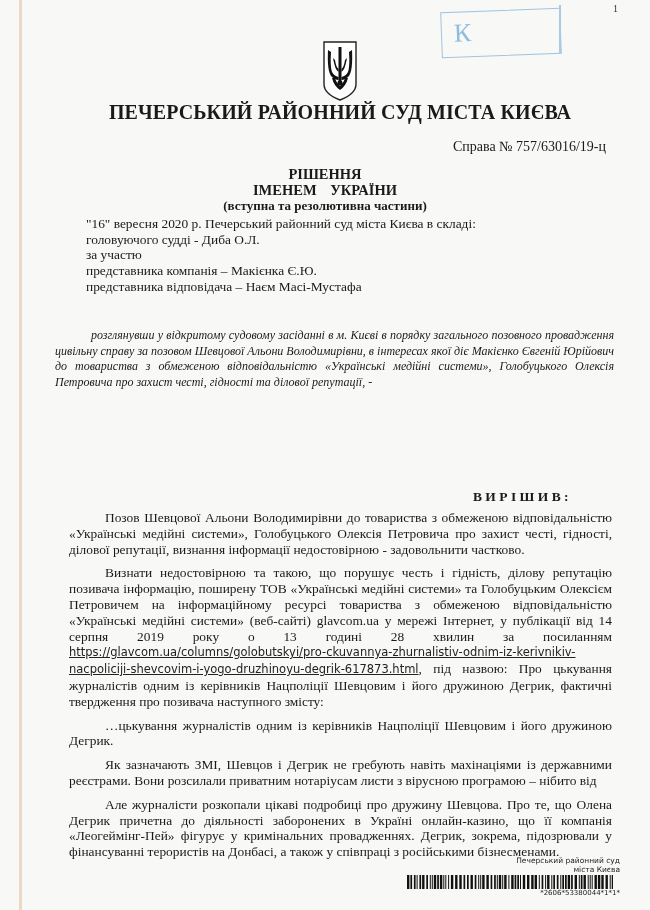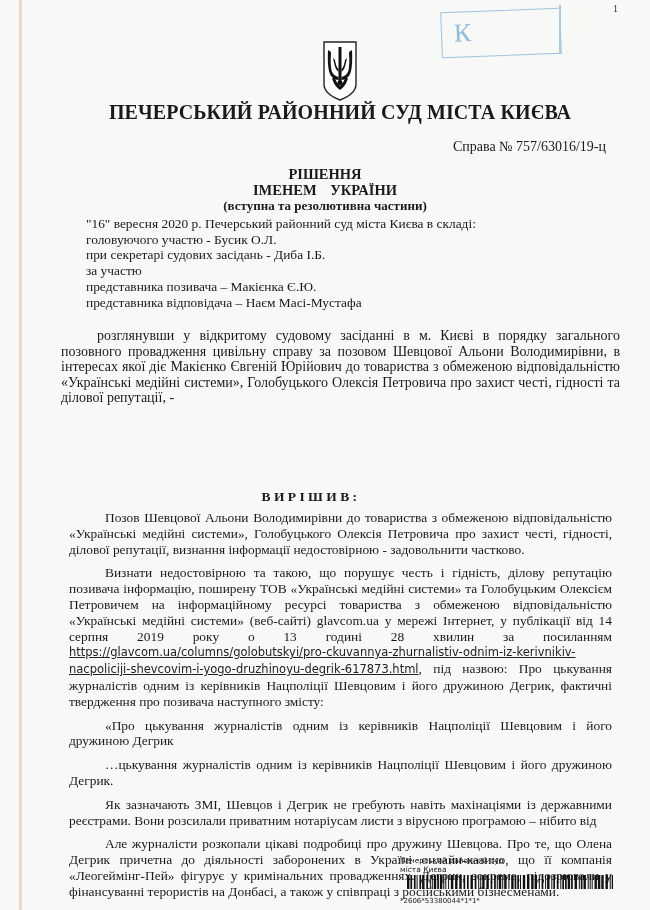--- a/index.html
+++ b/index.html
@@ -51,49 +51,50 @@
     font-weight: bold; line-height: 16px; font-size: 14px;
     box-sizing: border-box;
   }
   .title-block .t1 { font-size: 14.5px; }
   .title-block .t2 { font-size: 14.5px; word-spacing: 10px; }
   .title-block .t3 { font-size: 13px; }
   .composition {
     position: absolute; left: 86px; top: 216px; font-size: 13.4px; line-height: 15.7px;
   }
   .para {
-    position: absolute; left: 61px; width: 559px; font-size: 14px; line-height: 15.6px;
+    position: absolute; left: 55px; width: 559px; font-size: 12px; line-height: 15.6px;
     text-align: justify;
+    font-style: italic;
   }
   .para .indent { display: inline-block; width: 36px; }
   .p1 { top: 328px; }
   .p2 { top: 420px; }
   .resolved {
-    position: absolute; left: 0; width: 572px; top: 489px; text-align: center;
+    position: absolute; left: 0; width: 572px; top: 489px; text-align: right;
     font-weight: bold; font-size: 13.5px; letter-spacing: 3.4px;
     padding-left: 50px; box-sizing: border-box;
   }
   .body-text {
     position: absolute; left: 61px; width: 559px; top: 502px; font-size: 13.4px; line-height: 15.8px;
     text-align: justify;
   }
   .body-text p { margin: 8px; text-indent: 36px; }
   .body-text p.gap { margin-top: 4px; }
   .link {
     font-family: "DejaVu Sans", sans-serif; font-size: 11.5px; color: #222;
     text-decoration: underline;
   }
   .barcode-block {
-    position: absolute; left: 400px; top: 856px; width: 220px; text-align: left;
+    position: absolute; left: 400px; top: 856px; width: 220px; text-align: right;
     font-family: "DejaVu Sans", sans-serif; font-size: 7.5px; color: #222; line-height: 9px;
   }
   .barcode {
     display: block; margin: 1px auto 0; width: 206px; height: 14px;
   }
-  .barcode-text { font-size: 7px; margin-top: 8px; }
+  .barcode-text { font-size: 7px; margin-top: 0px; }
 </style>
 </head>
 <body>
 
 <div class="page">
   <div class="binder-line"></div>
 
   <div class="page-number">1</div>
 
   <div class="stamp">
@@ -118,36 +119,34 @@
   <div class="case-no">Справа №  757/63016/19-ц</div>
 
   <div class="title-block">
     <div class="t1">РІШЕННЯ</div>
     <div class="t2">ІМЕНЕМ УКРАЇНИ</div>
     <div class="t3">(вступна та резолютивна частини)</div>
   </div>
 
   <div class="composition">
     <div>"16" вересня 2020 р. Печерський районний суд міста Києва в складі:</div>
-    <div>головуючого участю - Бусик О.Л.</div>
-    <div>при секретарі судових засідань - Диба І.Б.</div>
+    <div>головуючого судді - Диба О.Л.</div>
     <div>за участю</div>
-    <div>представника позивача – Макієнка Є.Ю.</div>
+    <div>представника компанія – Макієнка Є.Ю.</div>
     <div>представника відповідача – Наєм Масі-Мустафа</div>
   </div>
 
   <div class="para p1"><span class="indent"></span><span>розглянувши у відкритому судовому засіданні в м. Києві в порядку загального позовного провадження цивільну справу за позовом Шевцової Альони Володимирівни, в інтересах якої діє Макієнко Євгеній Юрійович до товариства з обмеженою відповідальністю «Українські медійні системи», Голобуцького Олексія Петровича про захист честі, гідності та ділової репутації, -</span></div>
 
 
   <div class="resolved">ВИРІШИВ:</div>
 
   <div class="body-text">
     <p>Позов Шевцової Альони Володимирівни до товариства з обмеженою відповідальністю «Українські медійні системи», Голобуцького Олексія Петровича про захист честі, гідності, ділової репутації, визнання інформації недостовірною - задовольнити частково.</p>
     <p><span>Визнати недостовірною та такою, що порушує честь і гідність, ділову репутацію позивача інформацію, поширену ТОВ «Українські медійні системи» та Голобуцьким Олексієм Петровичем на інформаційному ресурсі товариства з обмеженою відповідальністю «Українські медійні системи» (веб-сайті) glavcom.ua у мережі Інтернет, у публікації від 14 серпня 2019 року о 13 годині 28 хвилин за посиланням</span> <a class="link">https://glavcom.ua/columns/golobutskyi/pro-ckuvannya-zhurnalistiv-odnim-iz-kerivnikiv-nacpoliciji-shevcovim-i-yogo-druzhinoyu-degrik-617873.html</a><span>, під назвою: Про цькування журналістів одним із керівників Нацполіції Шевцовим і його дружиною Дегрик, фактичні твердження про позивача наступного змісту:</span></p>
-    <p>«Про цькування журналістів одним із керівників Нацполіції Шевцовим і його дружиною Дегрик</p>
     <p class="gap">…цькування журналістів одним із керівників Нацполіції Шевцовим і його дружиною Дегрик.</p>
     <p class="gap">Як зазначають ЗМІ, Шевцов і Дегрик не гребують навіть махінаціями із державними реєстрами. Вони розсилали приватним нотаріусам листи з вірусною програмою – нібито від</p>
     <p class="gap">Але журналісти розкопали цікаві подробиці про дружину Шевцова. Про те, що Олена Дегрик причетна до діяльності заборонених в Україні онлайн-казино, що її компанія «Леогеймінг-Пей» фігурує у кримінальних провадженнях. Дегрик, зокрема, підозрювали у фінансуванні терористів на Донбасі, а також у співпраці з російськими бізнесменами.</p>
   </div>
 
   <div class="barcode-block">
     <div>Печерський районний суд</div>
     <div>міста Києва</div>
     <svg class="barcode" id="barcode" viewBox="0 0 206 14" preserveAspectRatio="none">
         <rect x="0" y="0" width="2.4" height="14" fill="#111"></rect>

